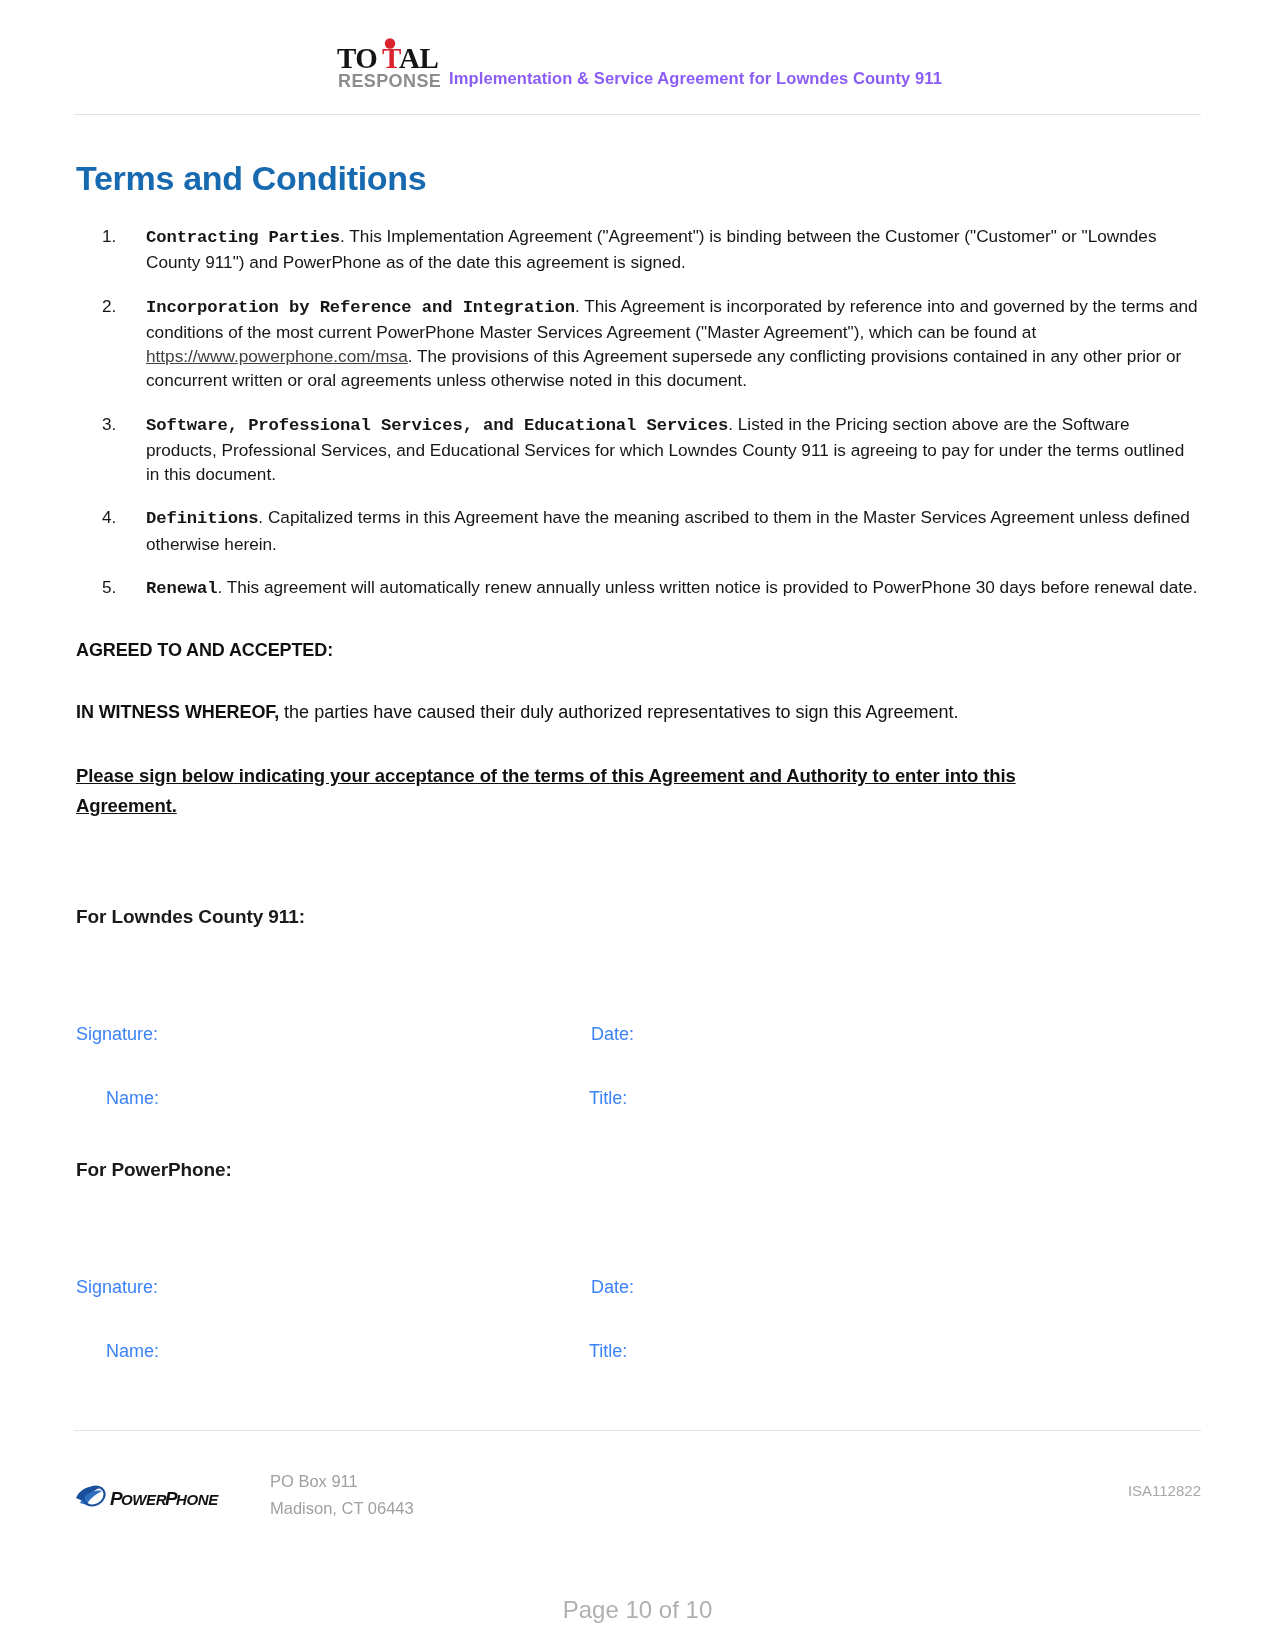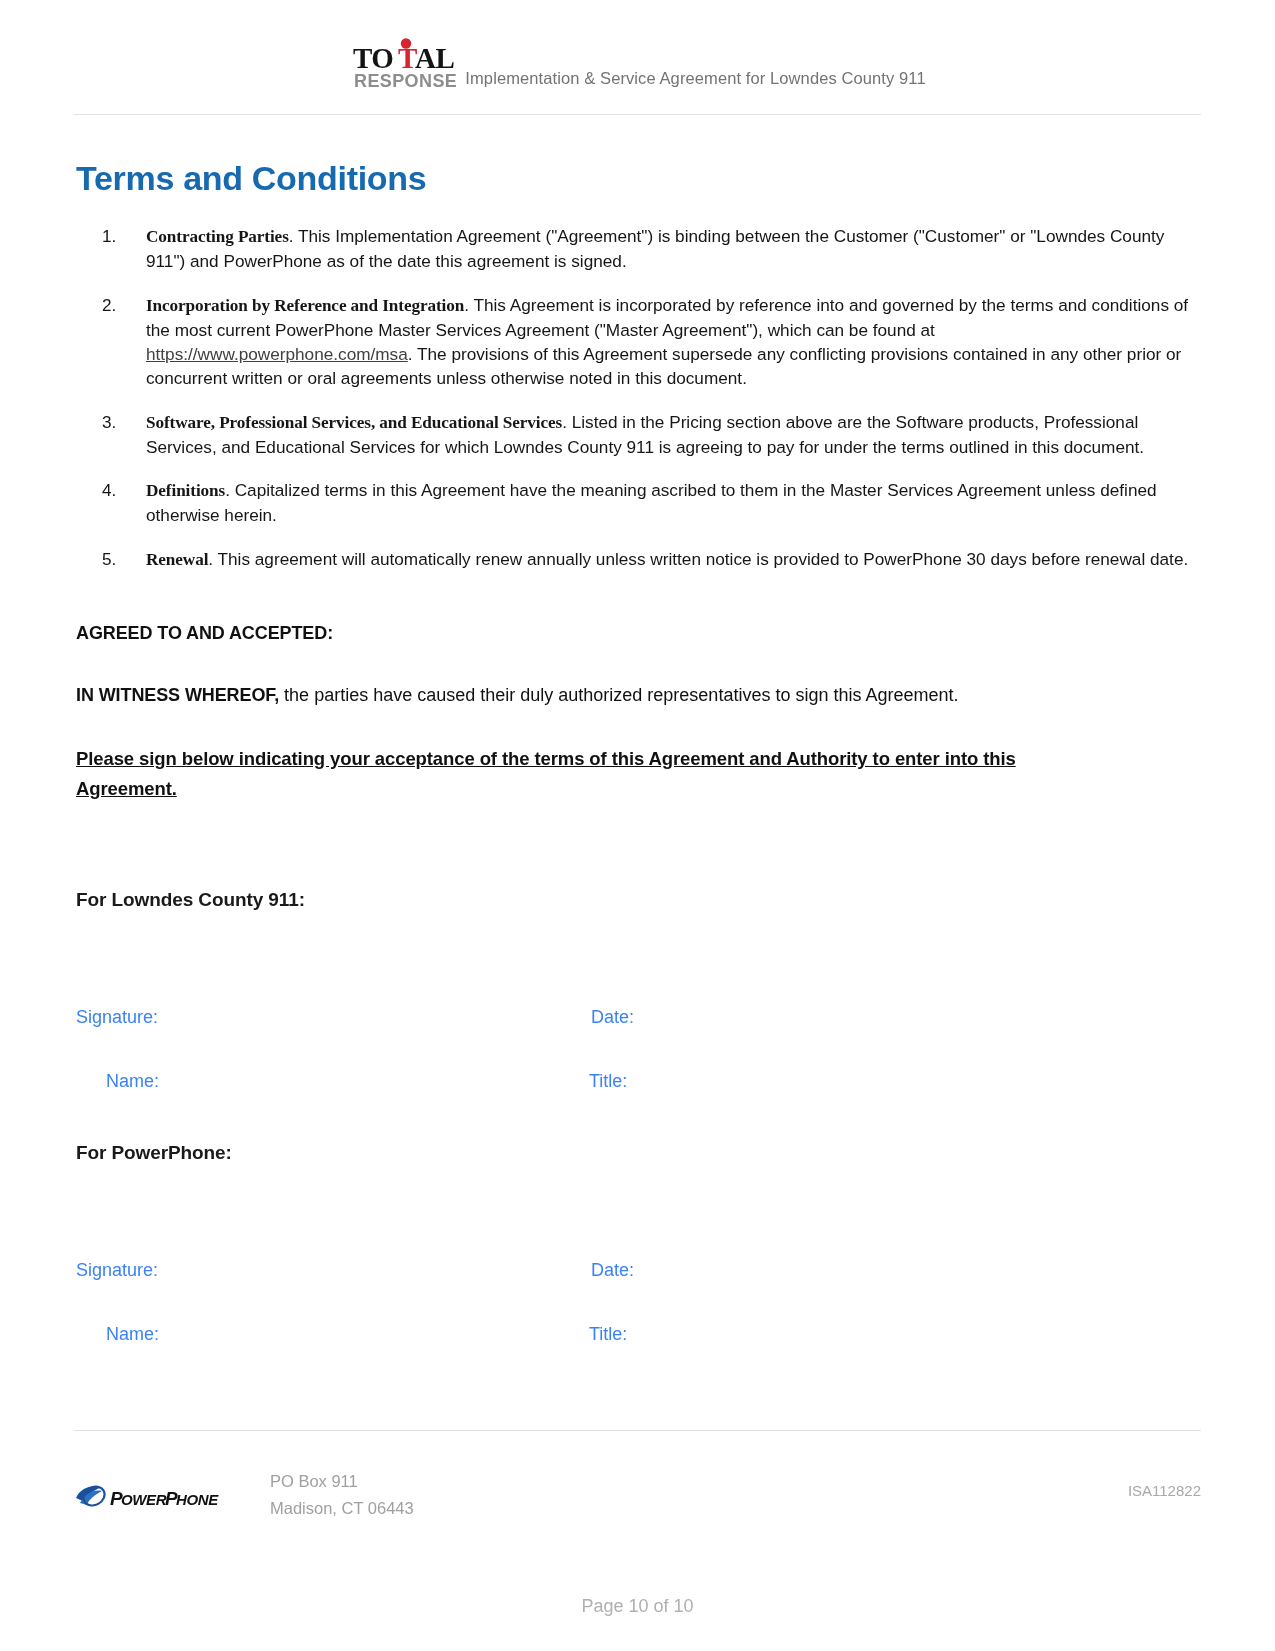--- a/index.html
+++ b/index.html
@@ -42,24 +42,25 @@
     display: block;
     width: 112px;
     height: 56px;
     position: relative;
     margin-left: 4px;
   }
   .tr-logo svg { display: block; }
 
   .header-title {
     font-size: 16.5px;
-    color: #737373;
+    color: #8b5cf6;
     letter-spacing: 0.1px;
     white-space: nowrap;
     padding-bottom: 4px;
+    font-weight: bold;
   }
 
   
   .doc-title {
     font-family: "Liberation Sans Narrow", "Liberation Sans", sans-serif;
     font-size: 34px;
     font-weight: bold;
     color: #1769b0;
     letter-spacing: -0.3px;
     margin: 44px 0 0 2px;
@@ -85,38 +86,38 @@
     content: counter(termcount) ".";
     position: absolute;
     left: 28px;
     top: 0;
     width: 30px;
     text-align: left;
     font-size: 17.2px;
     color: #161616;
   }
   .lead {
-    font-family: Liberation Serif, serif;
+    font-family: Liberation Mono, monospace;
     font-weight: bold;
     letter-spacing: -0.1px;
   }
   a.doclink {
     color: #404040;
     text-decoration: underline;
   }
 
   
   .block {
     font-size: 17.2px;
     line-height: 1.45;
     color: #111;
     margin-left: 2px;
   }
   .b-agreed {
-    margin-top: 48px;
+    margin-top: 36px;
     font-family: "Liberation Sans Narrow", "Liberation Sans", sans-serif;
     font-weight: bold;
     font-size: 18px;
     letter-spacing: -0.1px;
   }
   .b-witness {
     margin-top: 36px;
     font-size: 18px;
   }
   .b-witness .strongnarrow {
@@ -189,21 +190,21 @@
     font-size: 15px;
     color: #a8a8a8;
     padding-top: 14px;
   }
   .page-number {
     position: absolute;
     left: 0;
     right: 0;
     top: 1596px;
     text-align: center;
-    font-size: 18px;
+    font-size: 24px;
     color: #b0b0b0;
   }
 </style>
 </head>
 <body>
 
 <div class="page">
 
   <div class="header">
     <div class="tr-logo">

